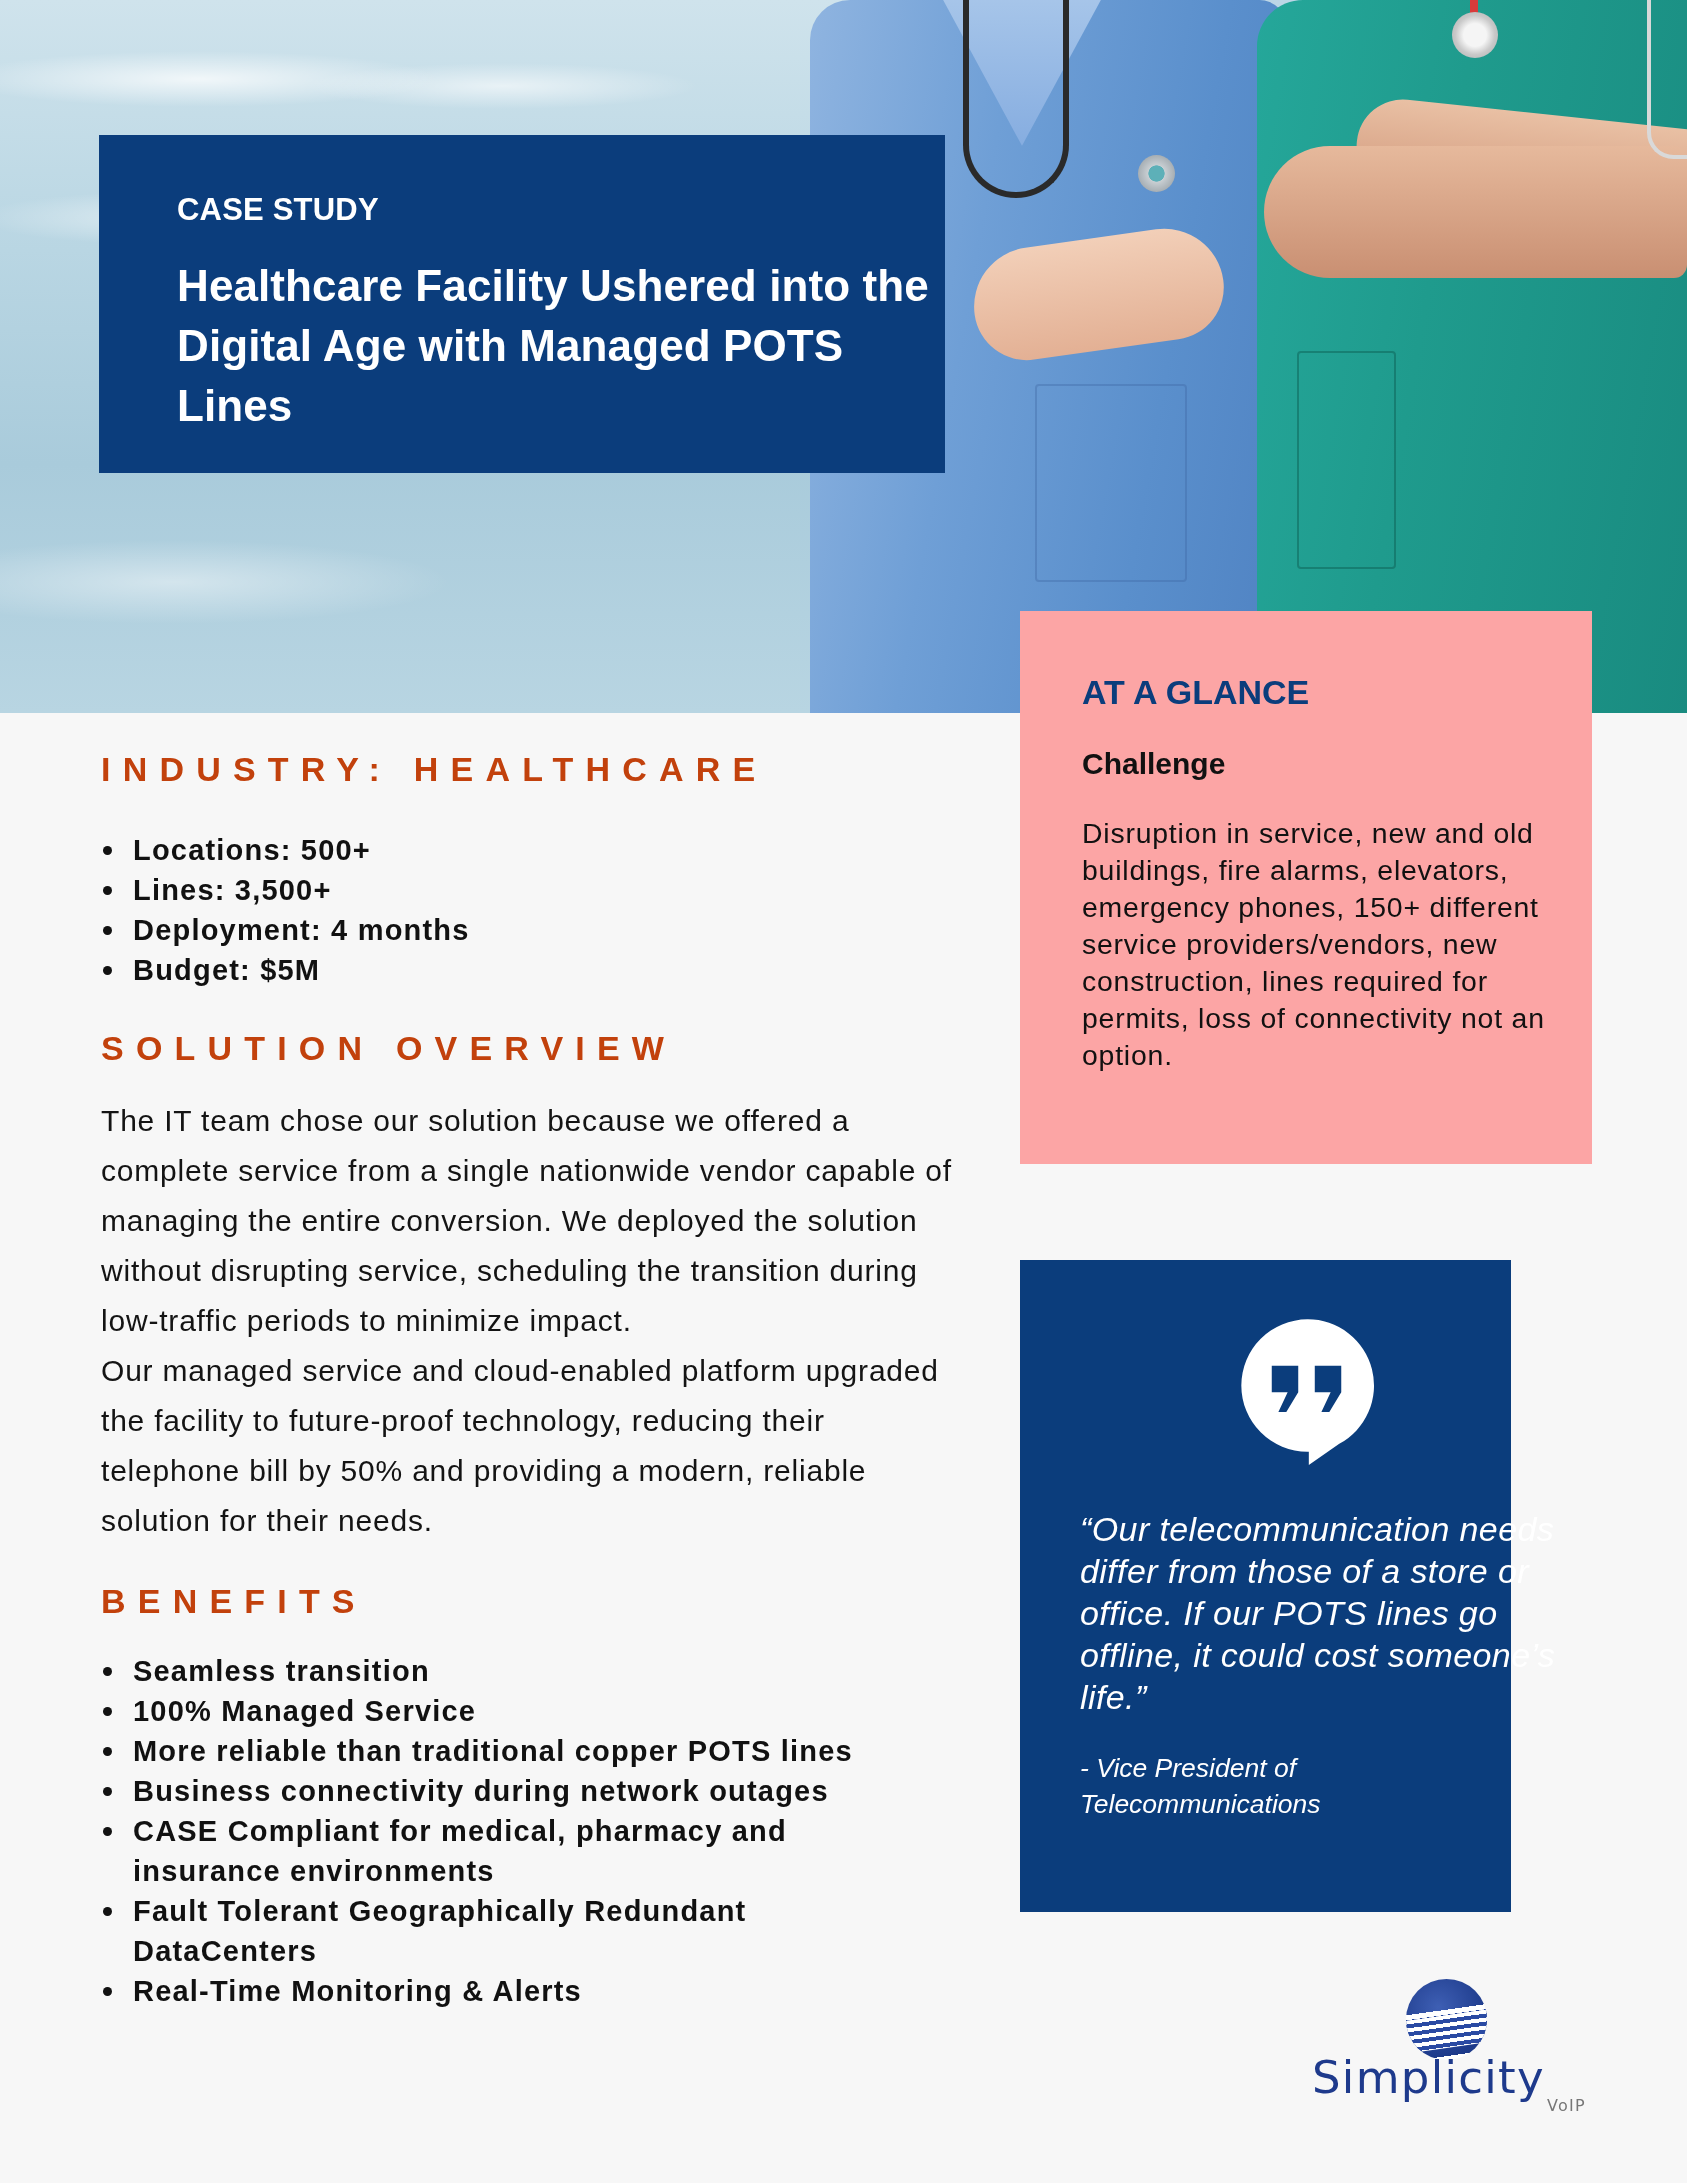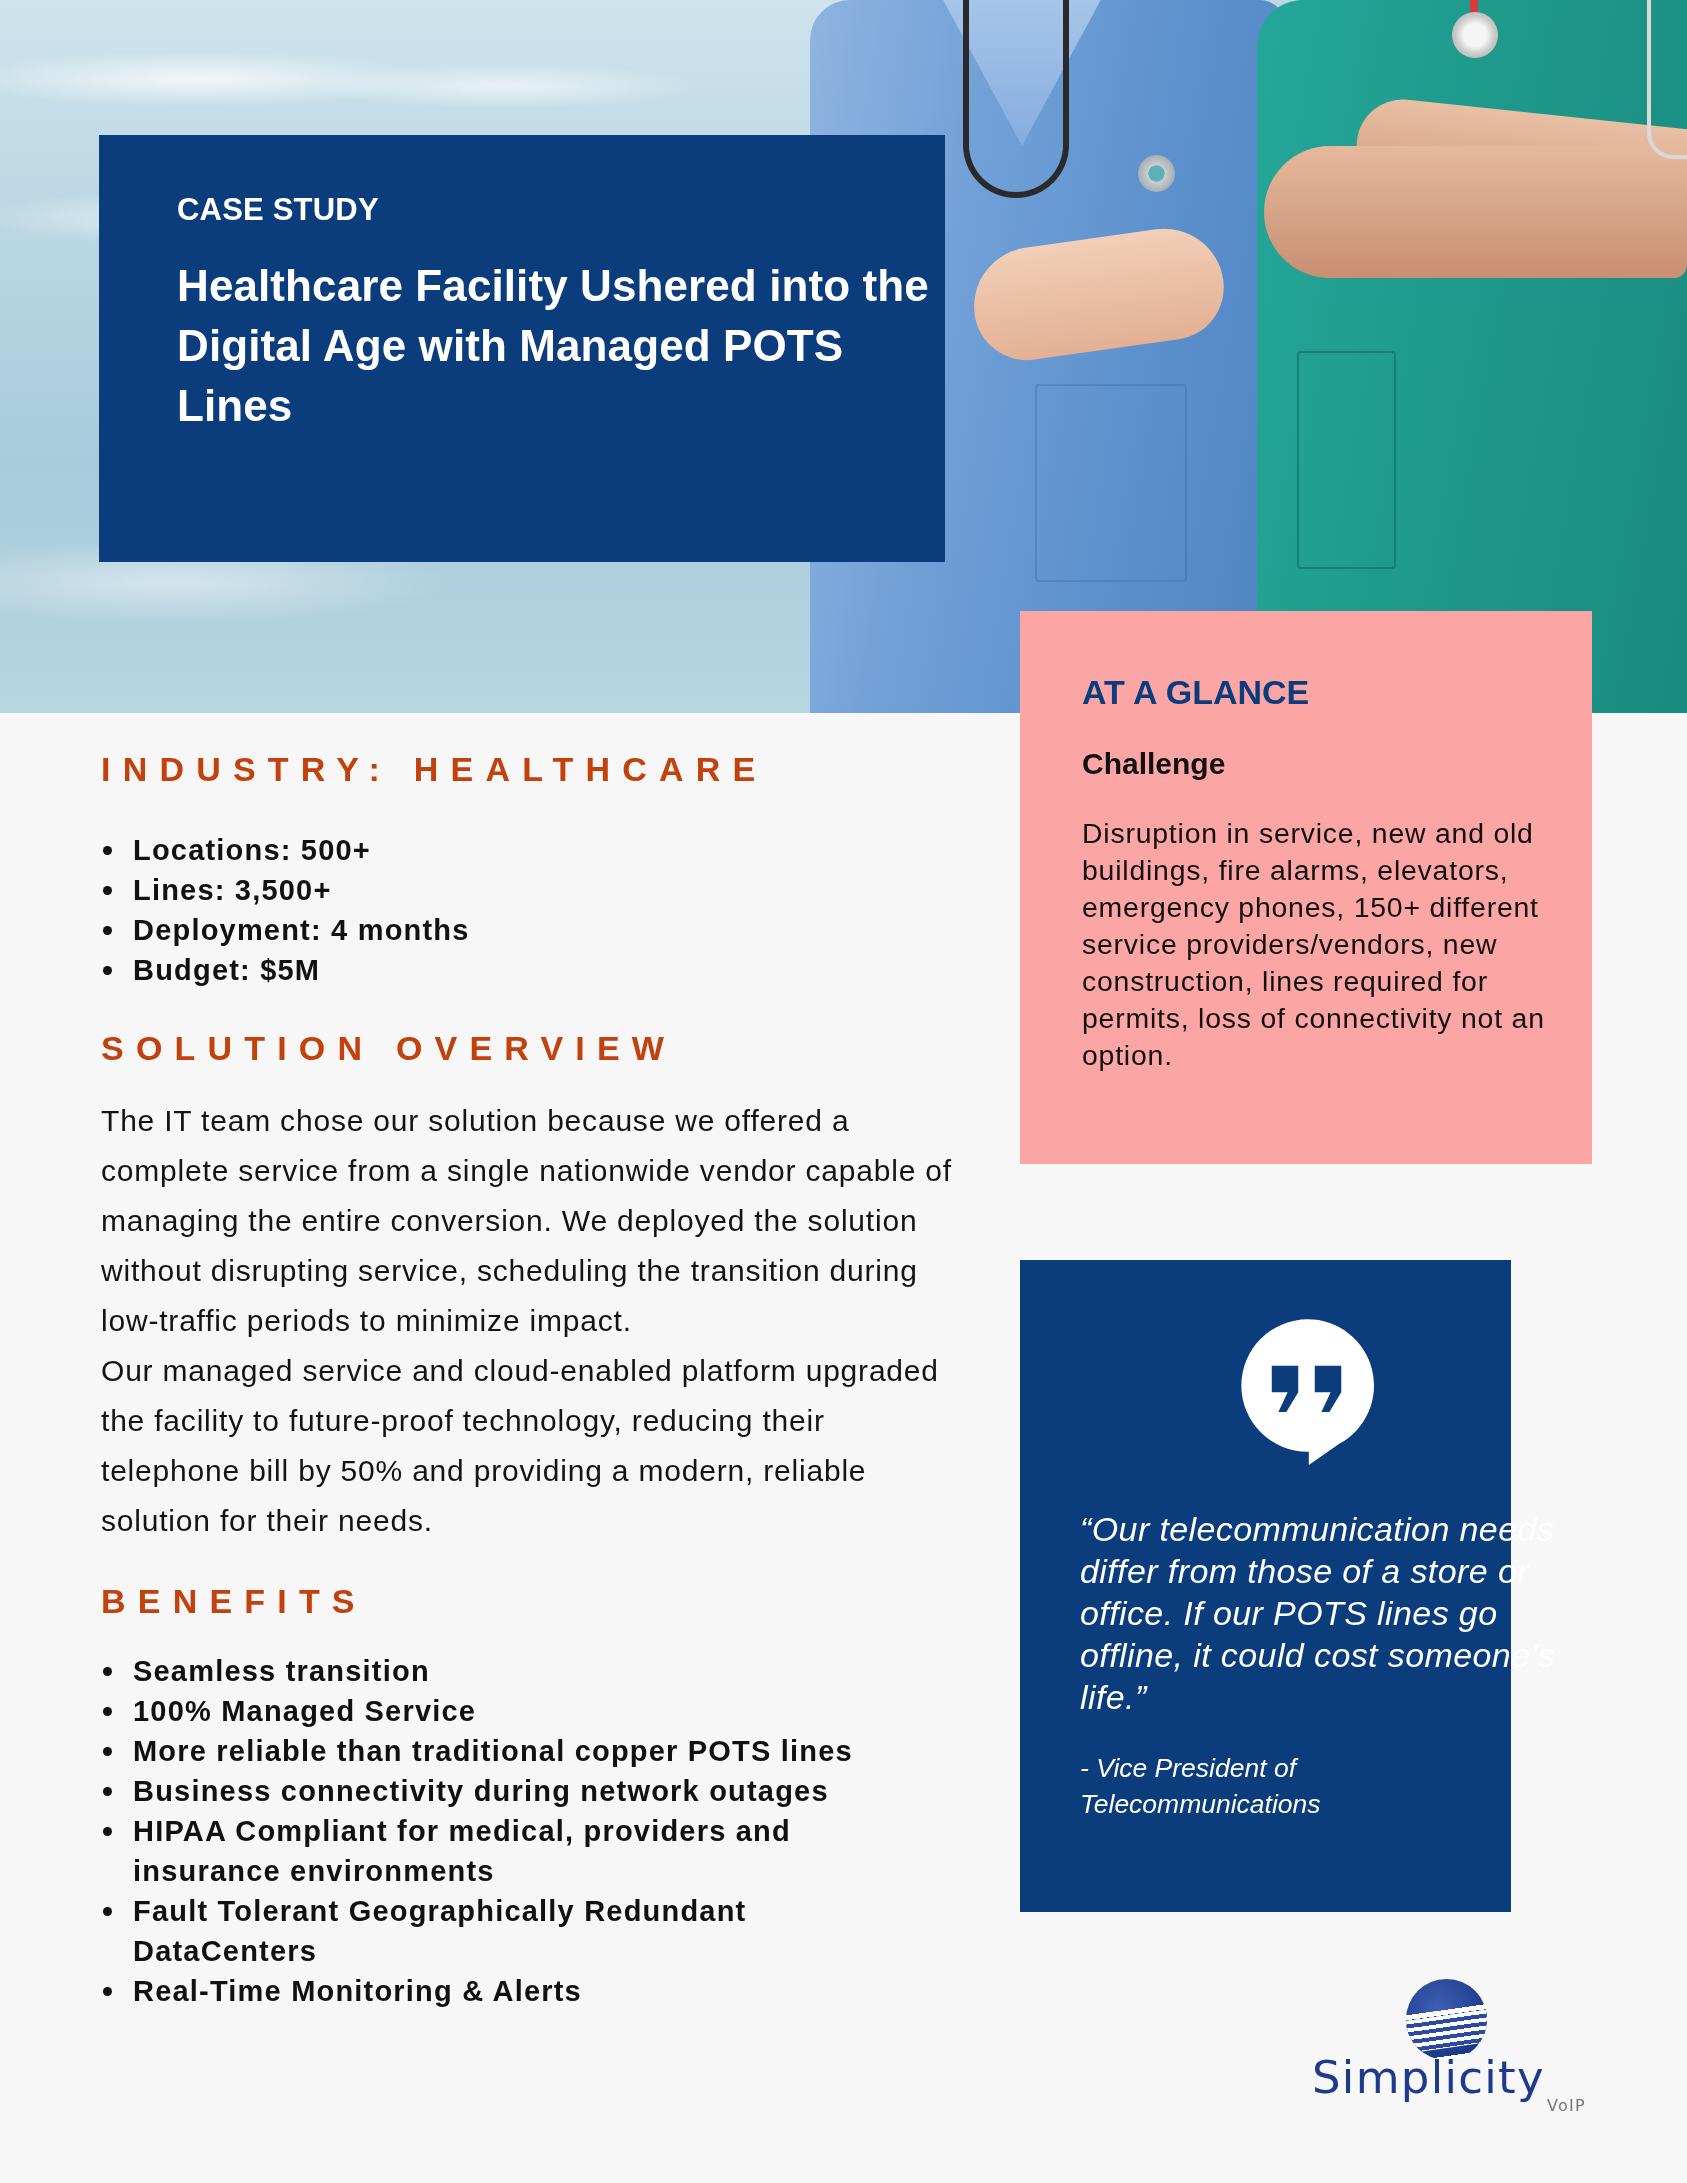--- a/index.html
+++ b/index.html
@@ -82,21 +82,21 @@
       position: absolute; left: 1452px; top: 12px; width: 46px; height: 46px; border-radius: 50%;
       background: radial-gradient(circle, #f5f5f5 35%, #c9c9c9 60%, #a8a8a8 100%);
     }
     .steth-tube {
       position: absolute; left: 1647px; top: -13.2px; width: 46px; height: 172px;
       border: 4.6px solid #d9d9d9; border-right: none; border-top: none; border-radius: 0 0 0 26.5px;
     }
 
     
     .title-box {
-      position: absolute; left: 99px; top: 135px; width: 846px; height: 427px;
+      position: absolute; left: 99px; top: 135px; width: 846px; height: 338px;
       background: #0b3d7c;
       color: #fff;
       padding: 56px 0 0 78px;
     }
     .eyebrow {
       font-weight: 700; font-size: 31px; line-height: 37px; letter-spacing: 0.2px;
     }
     .title {
       margin-top: 28px;
       font-weight: 700; font-size: 44px; line-height: 60px; letter-spacing: 0.1px;
@@ -219,21 +219,21 @@
     <p>The IT team chose our solution because we offered a complete service from a single nationwide vendor capable of managing the entire conversion. We deployed the solution without disrupting service, scheduling the transition during low-traffic periods to minimize impact.</p>
     <p>Our managed service and cloud-enabled platform upgraded the facility to future-proof technology, reducing their telephone bill by 50% and providing a modern, reliable solution for their needs.</p>
   </div>
 
   <h2 class="section-heading sec-benefits">BENEFITS</h2>
   <ul class="bullets benefits">
     <li>Seamless transition</li>
     <li>100% Managed Service</li>
     <li>More reliable than traditional copper POTS lines</li>
     <li>Business connectivity during network outages</li>
-    <li style="width:781px">HIPAA Compliant for medical, providers and insurance environments</li>
+    <li style="width:781px">CASE Compliant for medical, pharmacy and insurance environments</li>
     <li style="width:728px">Fault Tolerant Geographically Redundant DataCenters</li>
     <li>Real-Time Monitoring &amp; Alerts</li>
   </ul>
 </div>
 
 <div class="glance">
   <h3 class="glance-title">AT A GLANCE</h3>
   <h4 class="glance-sub">Challenge</h4>
   <p class="glance-body">Disruption in service, new and old buildings, fire alarms, elevators, emergency phones, 150+ different service providers/vendors, new construction, lines required for permits, loss of connectivity not an option.</p>
 </div>

